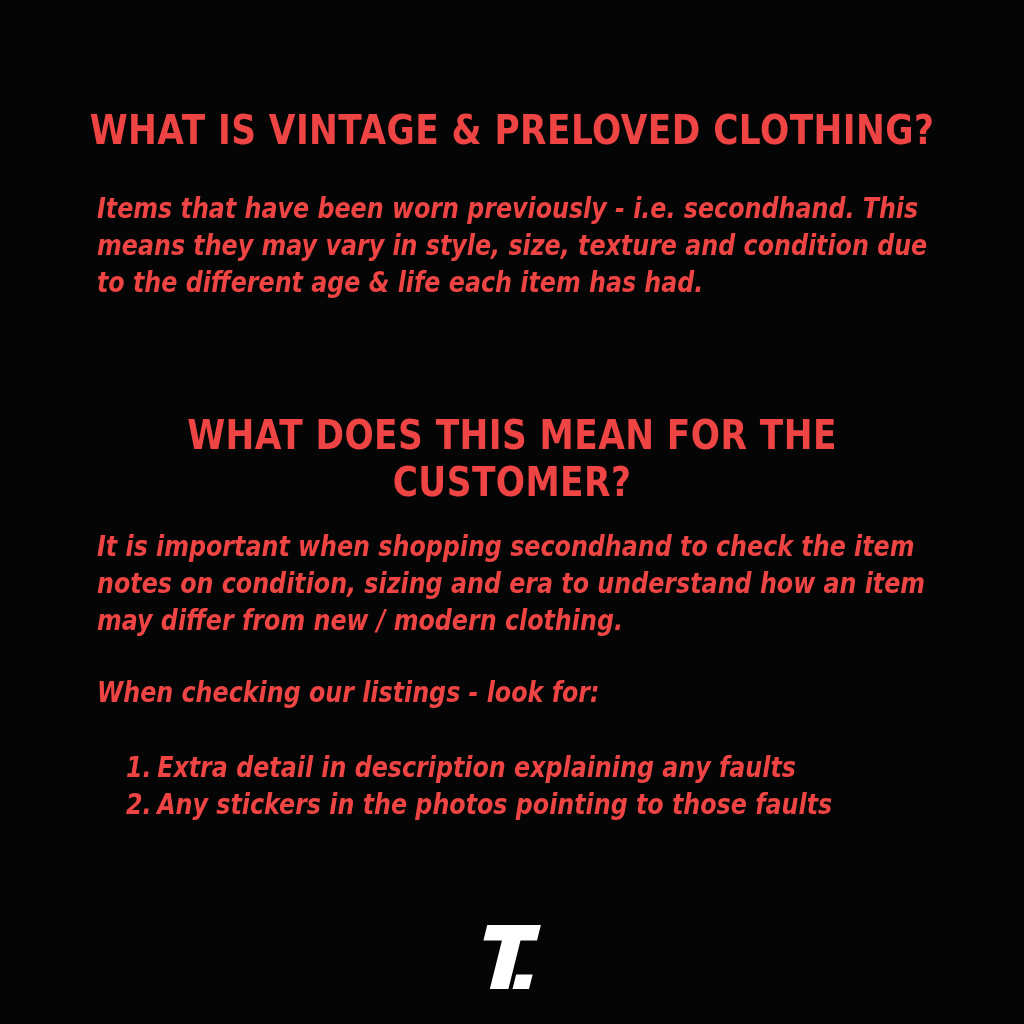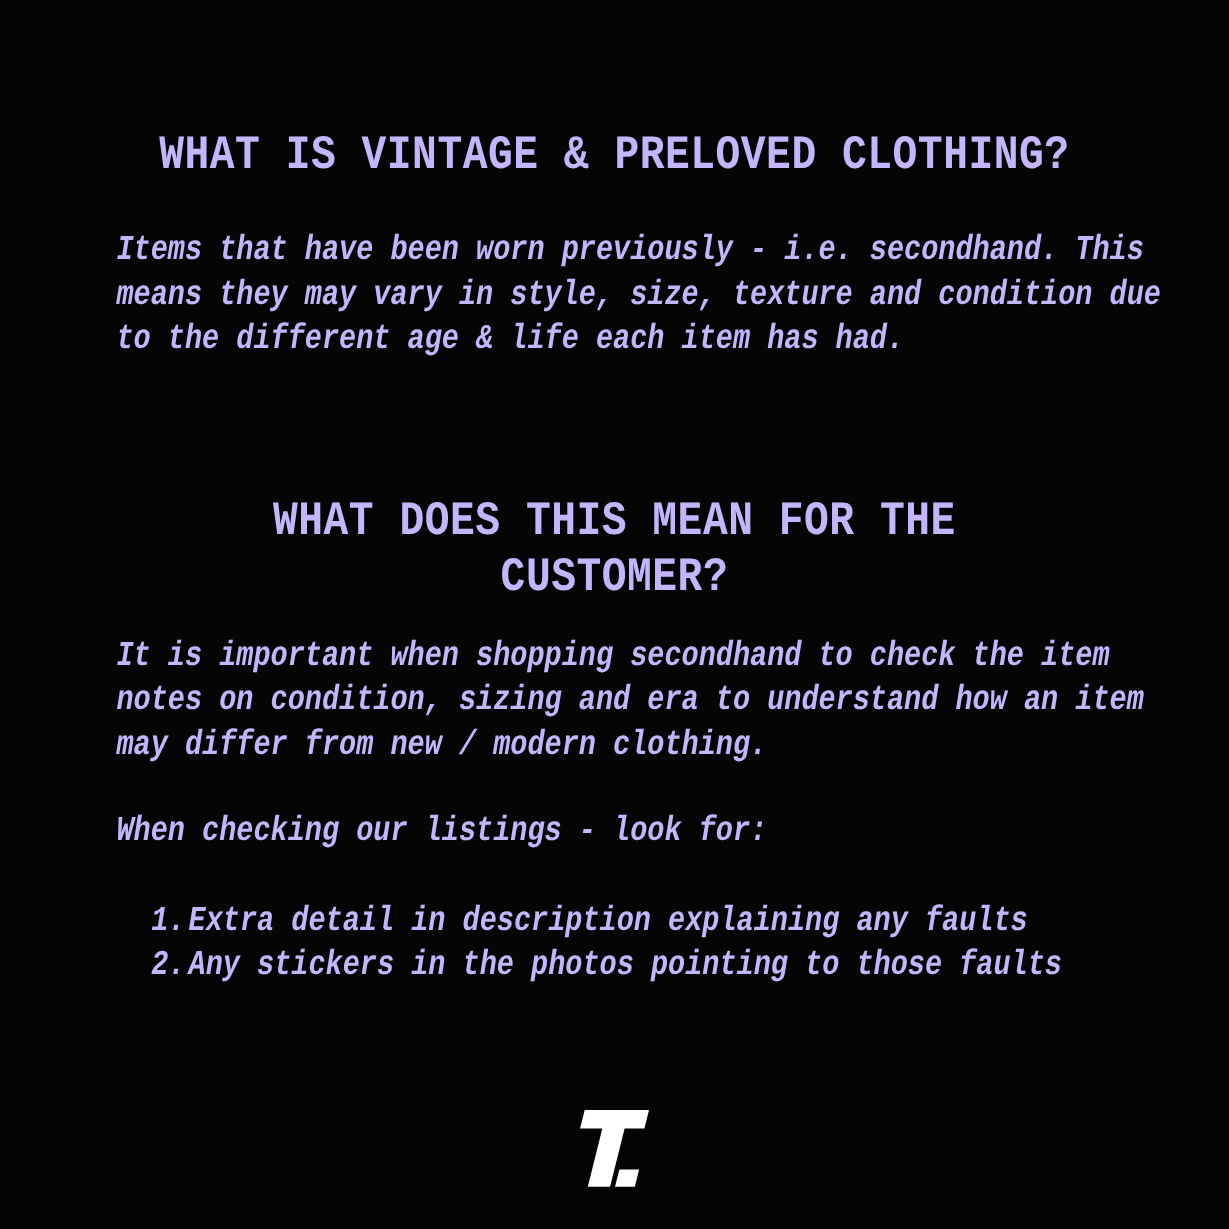--- a/index.html
+++ b/index.html
@@ -78,21 +78,21 @@
     width: 1px;
     height: 1px;
     overflow: hidden;
     clip: rect(0 0 0 0);
     white-space: nowrap;
   }
 </style>
 </head>
 <body style="background: rgb(5, 5, 5);">
 
-<div class="canvas" style="color: #c4b5fd; font-family: Liberation Mono, monospace;">
+<div class="canvas" style="color: #ef4444;">
 
   <h1 class="heading" style="top: 80px;">WHAT IS VINTAGE &amp; PRELOVED CLOTHING?</h1>
 
   <div class="bodyblock" style="top: 190px;">
     <div>Items that have been worn previously - i.e. secondhand. This</div>
     <div>means they may vary in style, size, texture and condition due</div>
     <div>to the different age &amp; life each item has had.</div>
   </div>
 
   <h2 class="heading heading-multi" style="top: 379px;">

